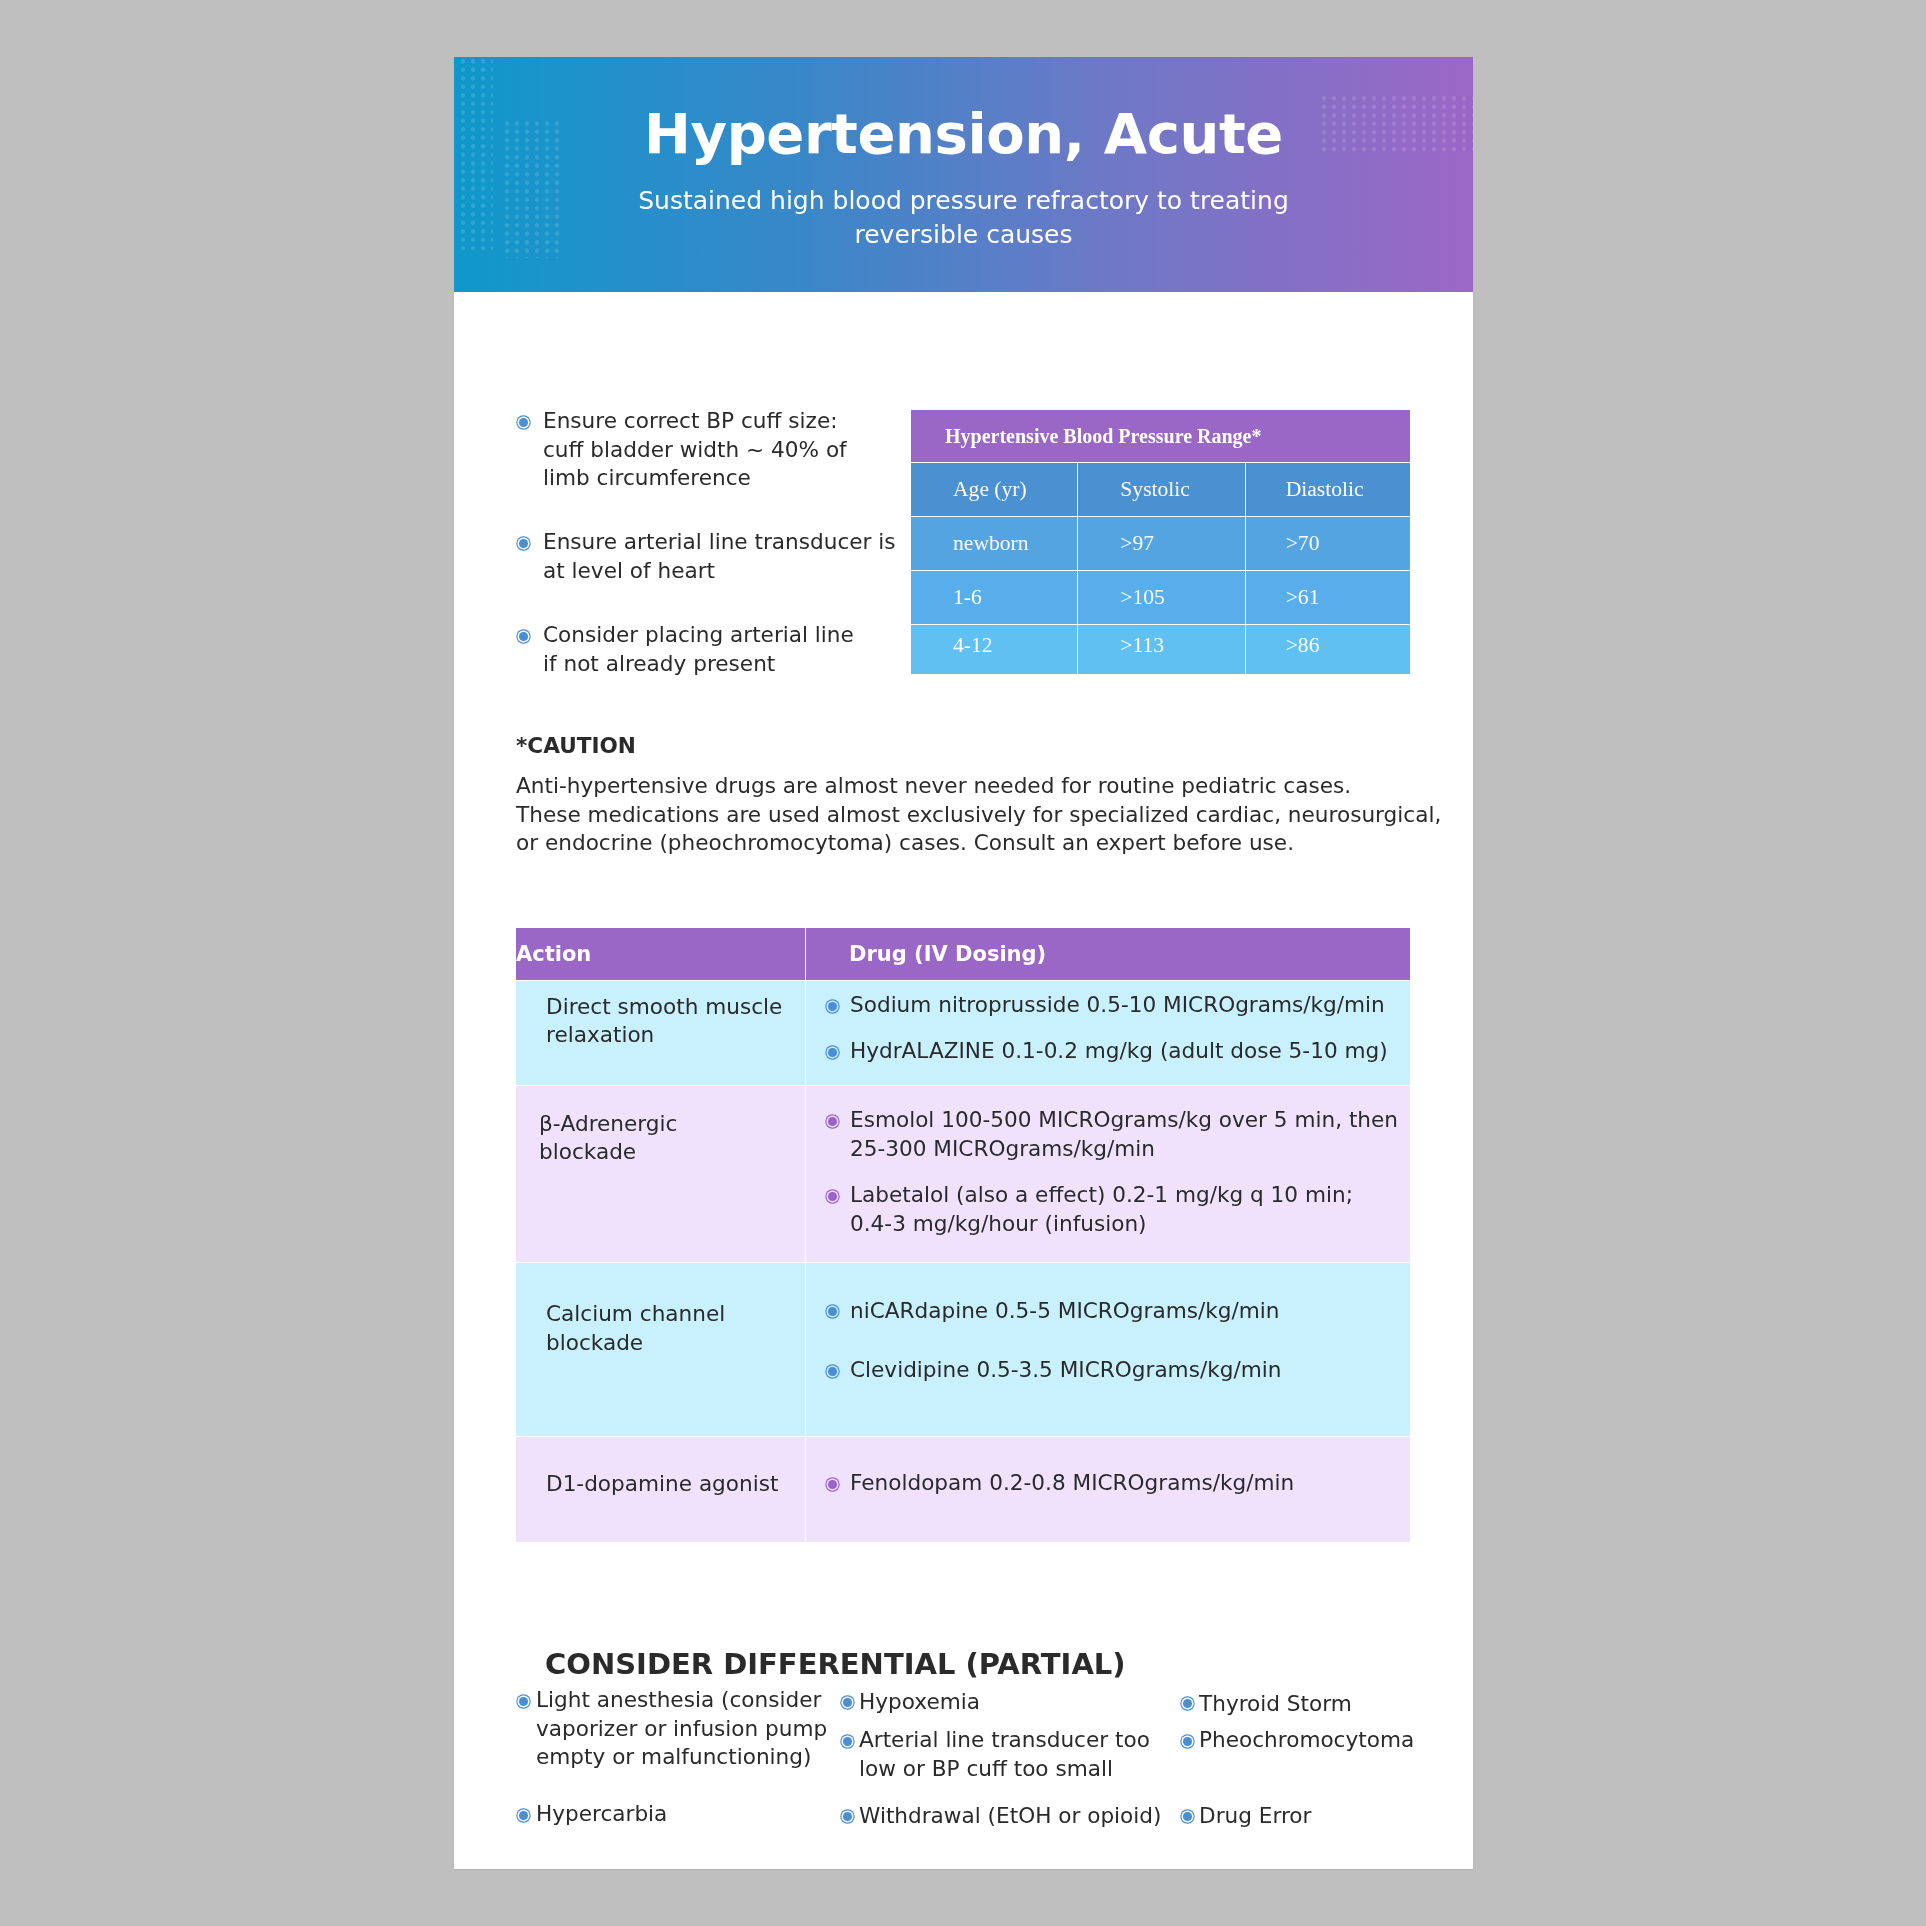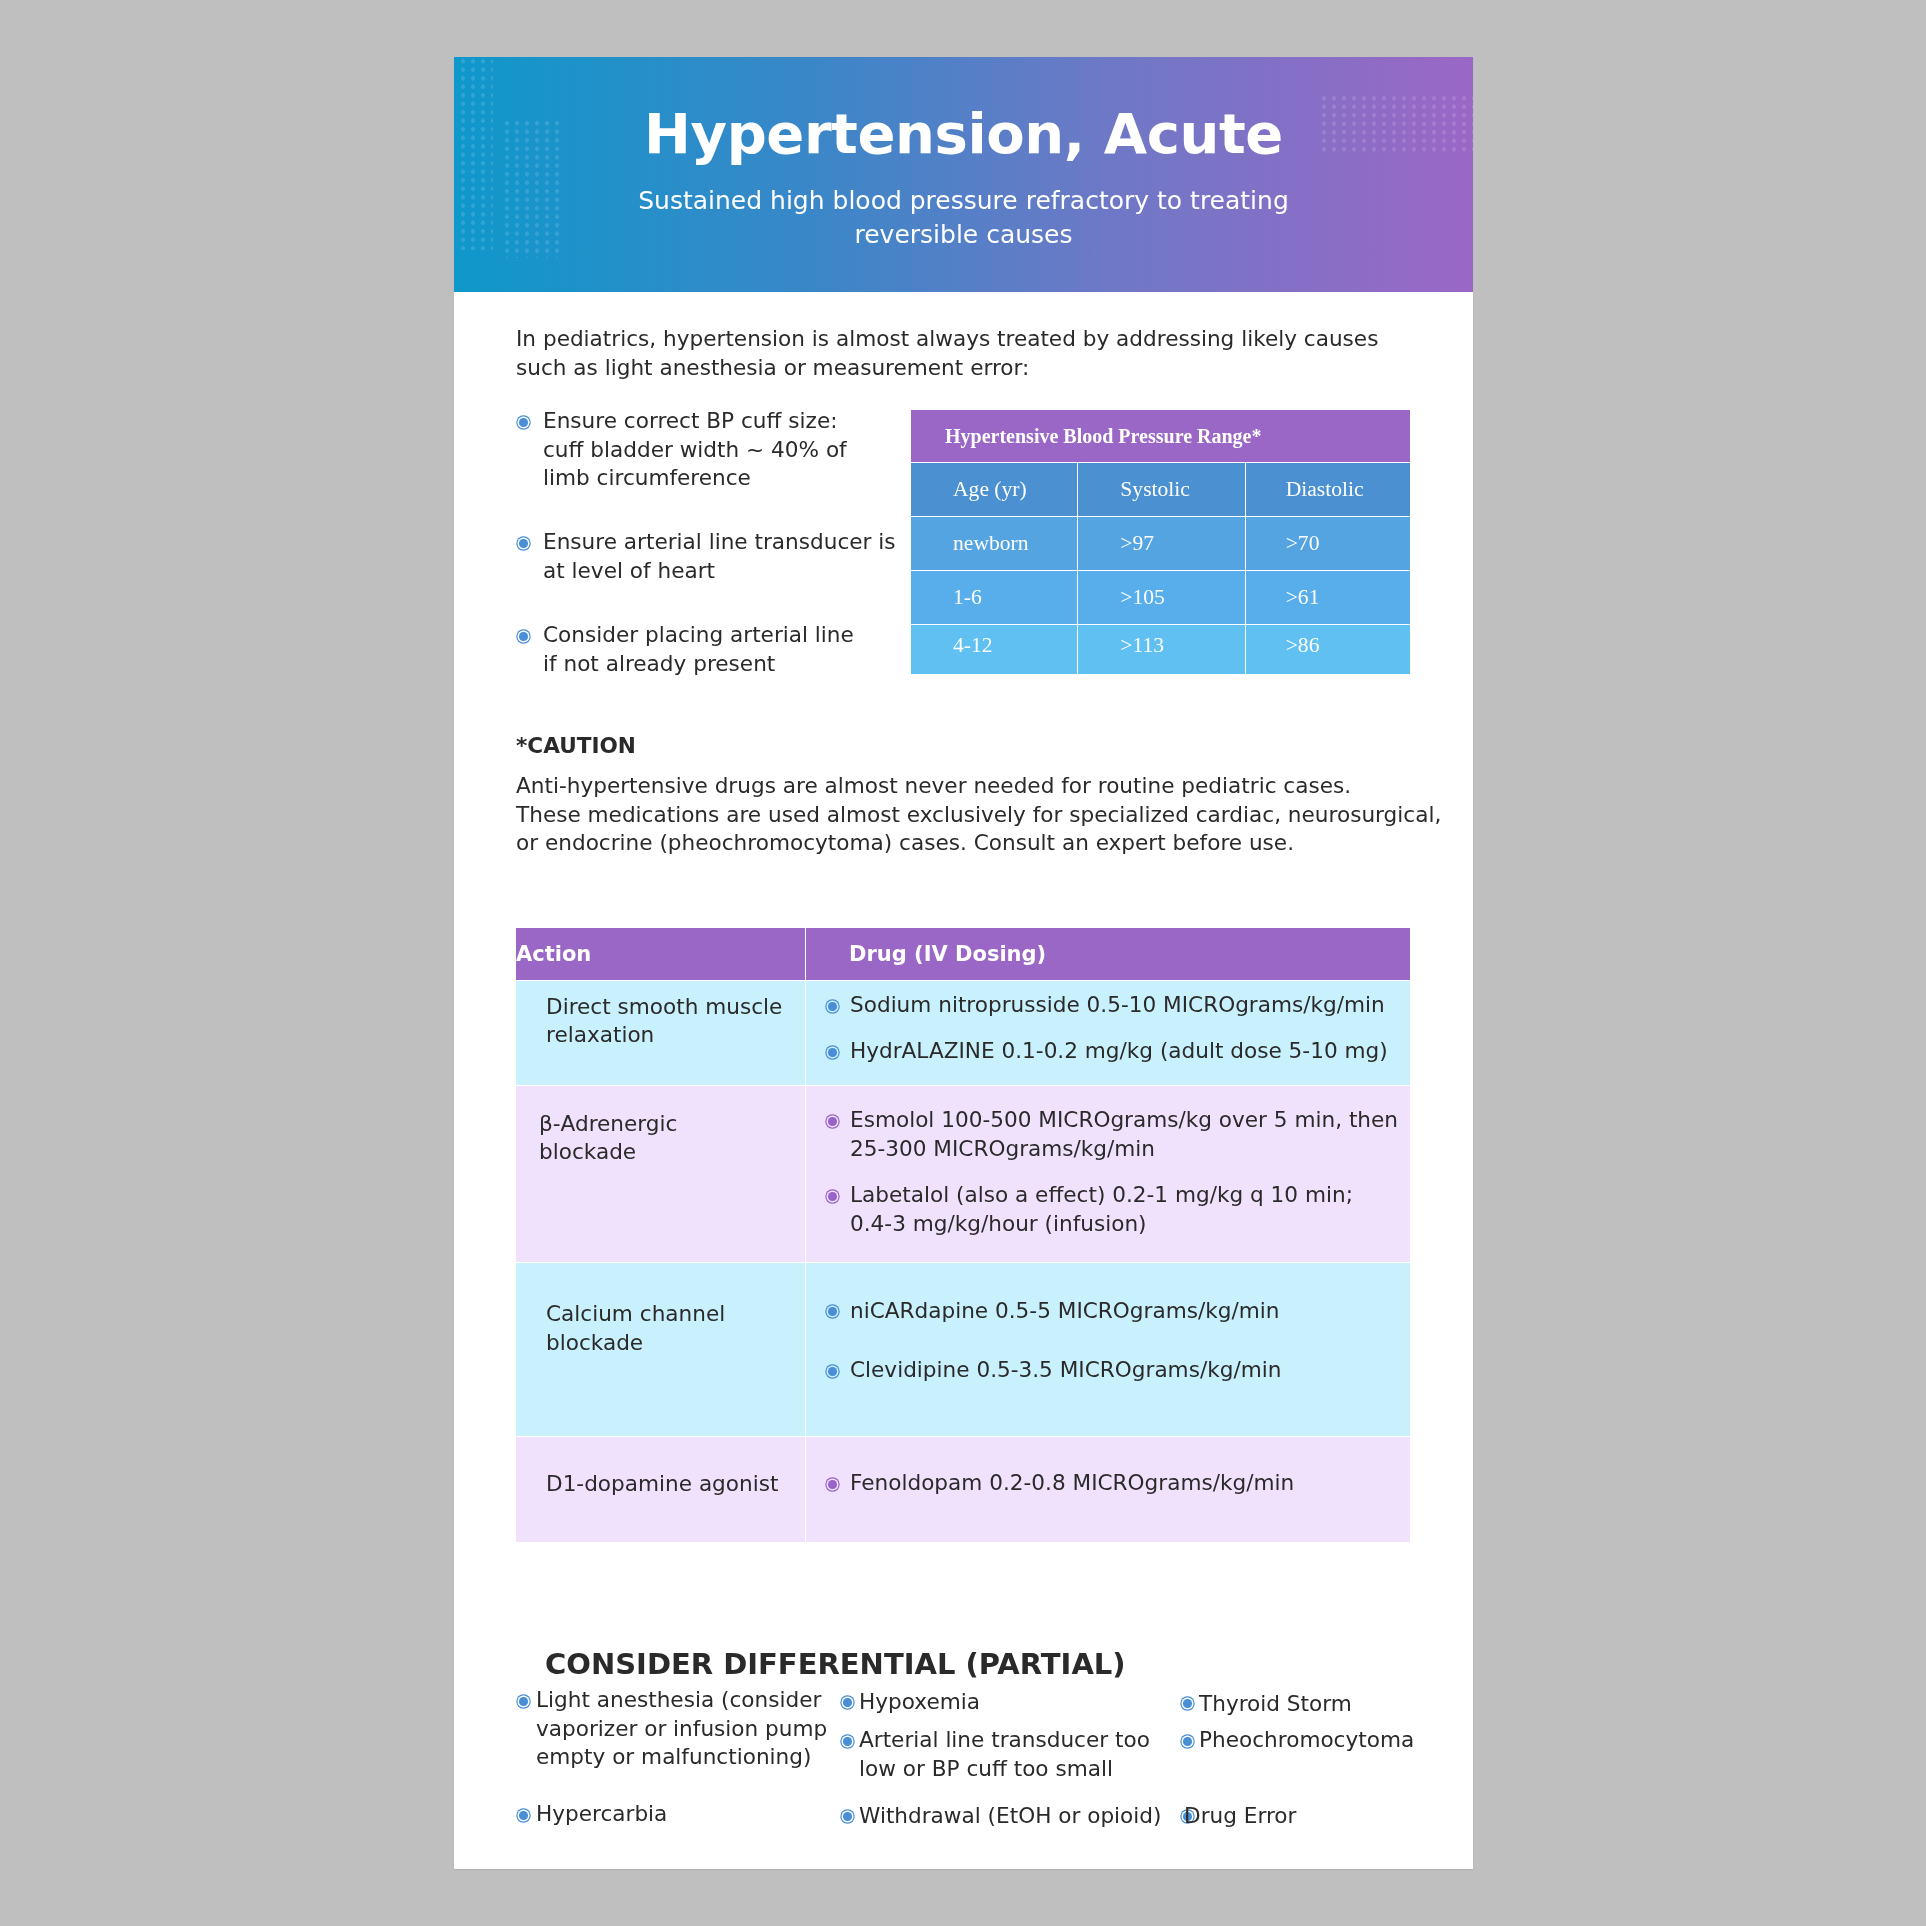--- a/index.html
+++ b/index.html
@@ -86,24 +86,20 @@
     <div class="dots d1"></div>
     <div class="dots d2"></div>
     <div class="dots d3"></div>
     <div class="title">Hypertension, Acute</div>
     <div class="subtitle">
       <div>Sustained high blood pressure refractory to treating</div>
       <div>reversible causes</div>
     </div>
   </div>
 
-  <div class="t" style="left:62px; top:268px;">
-    <div>In pediatrics, hypertension is almost always treated by addressing likely causes</div>
-    <div>such as light anesthesia or measurement error:</div>
-  </div>
 
   <div>
     <span class="bullet" style="left:65px; top:361px;"></span>
     <div class="t" style="left:89px; top:350px;">
       <div>Ensure correct BP cuff size:</div>
       <div>cuff bladder width ~ 40% of</div>
       <div>limb circumference</div>
     </div>
     <span class="bullet" style="left:65px; top:482px;"></span>
     <div class="t" style="left:89px; top:471px;">
@@ -236,17 +232,17 @@
       <div>low or BP cuff too small</div>
     </div>
     <span class="bullet" style="left:389px; top:1755px;"></span>
     <div class="t" style="left:405px; top:1745px;">Withdrawal (EtOH or opioid)</div>
 
     <span class="bullet" style="left:729px; top:1642px;"></span>
     <div class="t" style="left:745px; top:1633px;">Thyroid Storm</div>
     <span class="bullet" style="left:729px; top:1680px;"></span>
     <div class="t" style="left:745px; top:1669px;">Pheochromocytoma</div>
     <span class="bullet" style="left:729px; top:1755px;"></span>
-    <div class="t" style="left:730px; top:1745px;">Drug Error</div>
+    <div class="t" style="left:745px; top:1745px;">Drug Error</div>
   </div>
 
 </div>
 
 
 </body></html>

